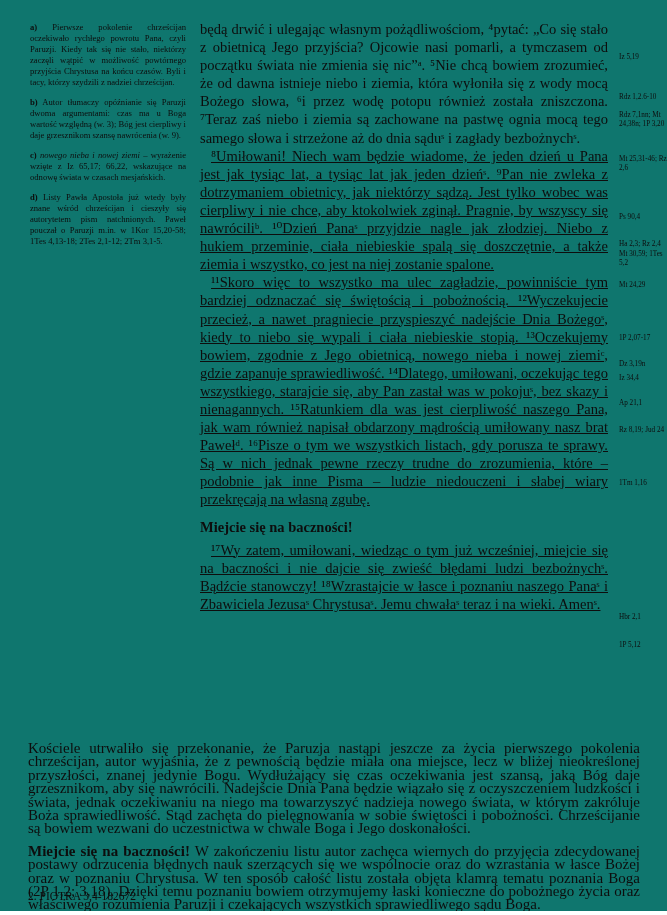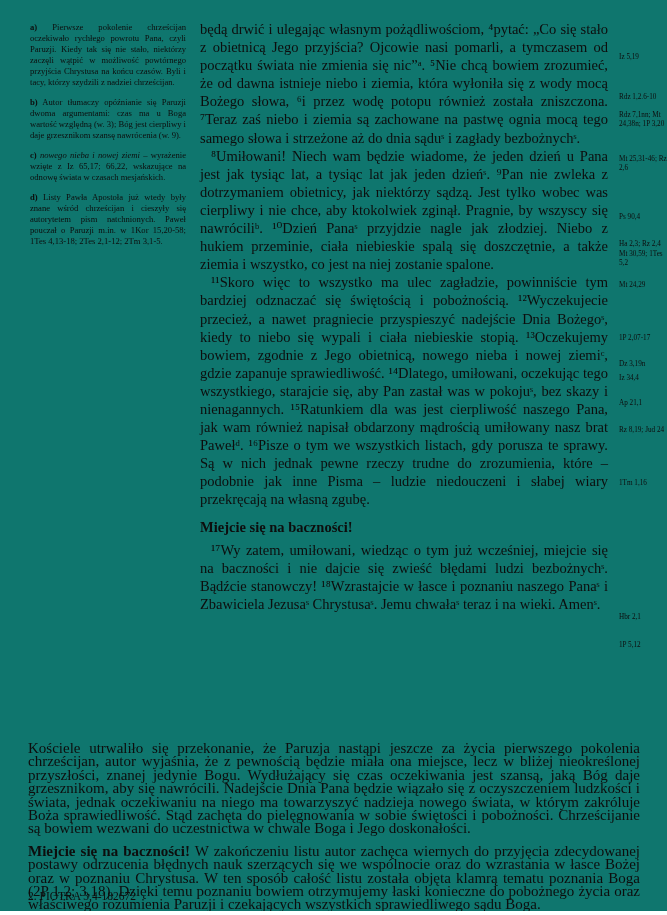--- a/index.html
+++ b/index.html
@@ -35,21 +35,21 @@
   .main-col {
     position: absolute;
     left: 200px;
     top: 20px;
     width: 408px;
     font-size: 14.5px;
     line-height: 18.1px;
     text-align: justify;
   }
   .bp { margin: 0; }
-  .bp.indent { text-indent: 11px; }
+  .bp.indent { text-indent: 11px; text-decoration: underline; }
   .section-heading {
     margin: 9px 0 5px 0;
     font-size: 14.5px;
     font-weight: bold;
     line-height: 18px;
     text-align: left;
   }
 
   
   .refs-col { position: absolute; top: 0; left: 0; width: 100%; height: 100%; pointer-events: none; }

